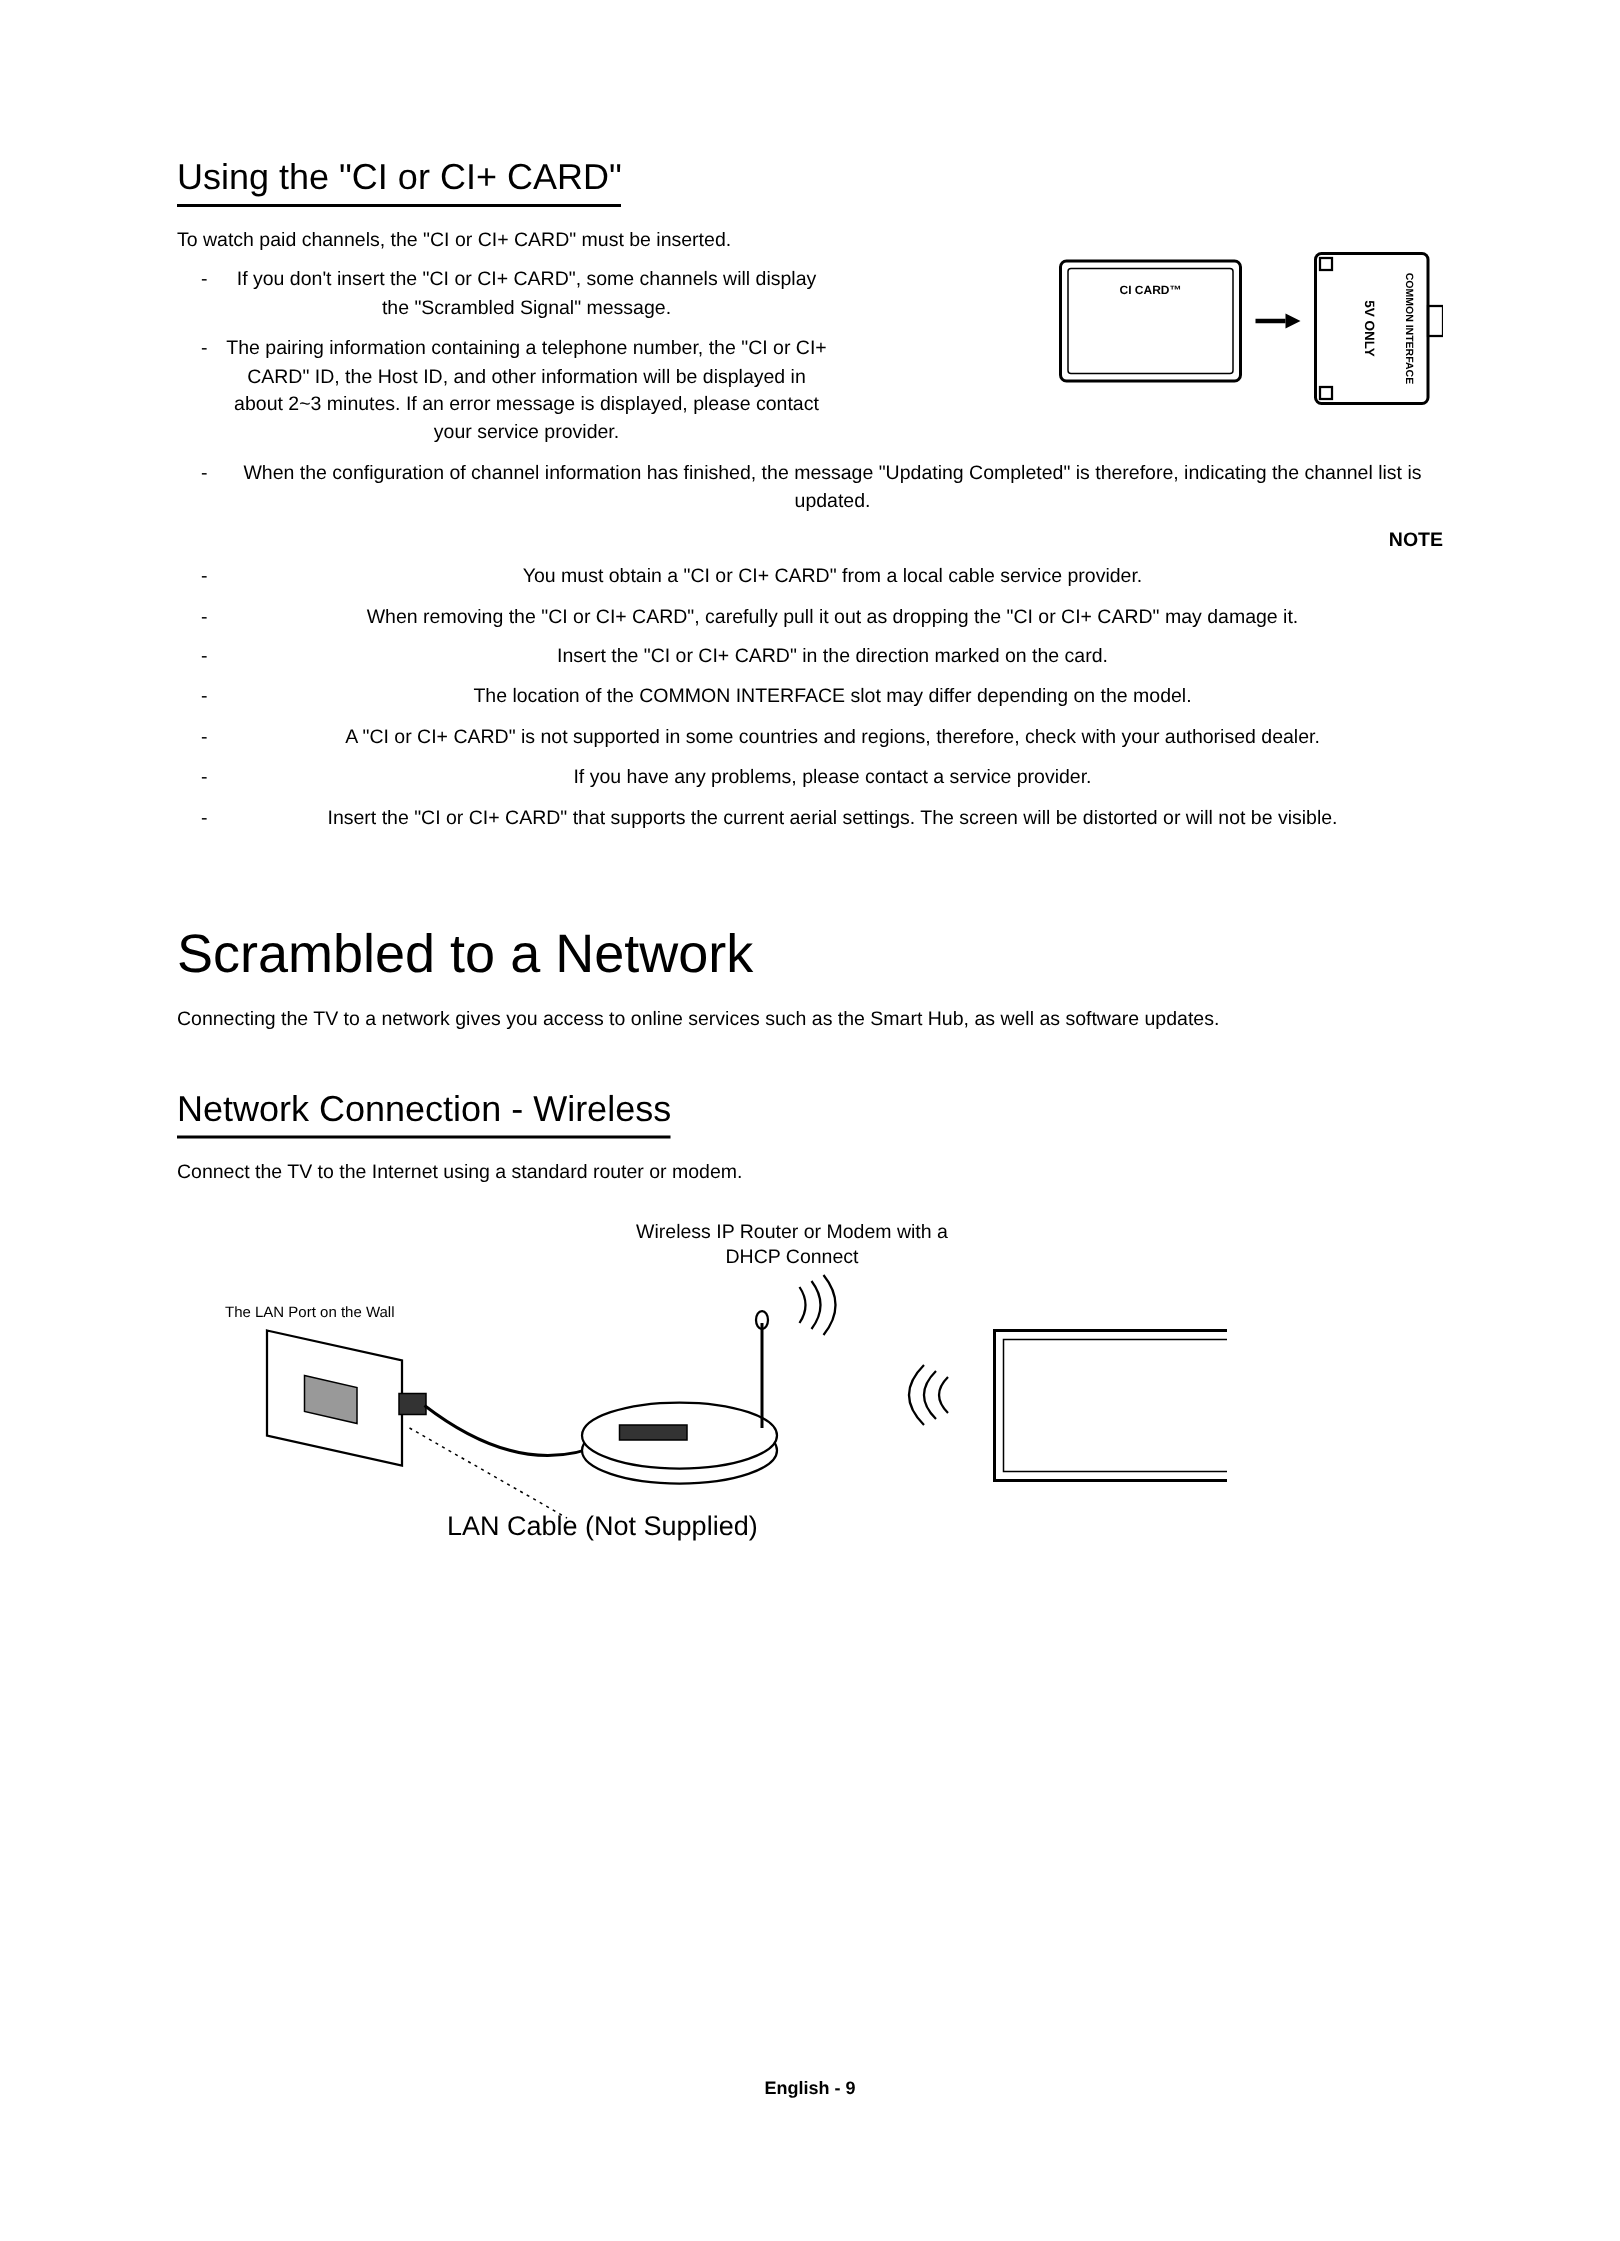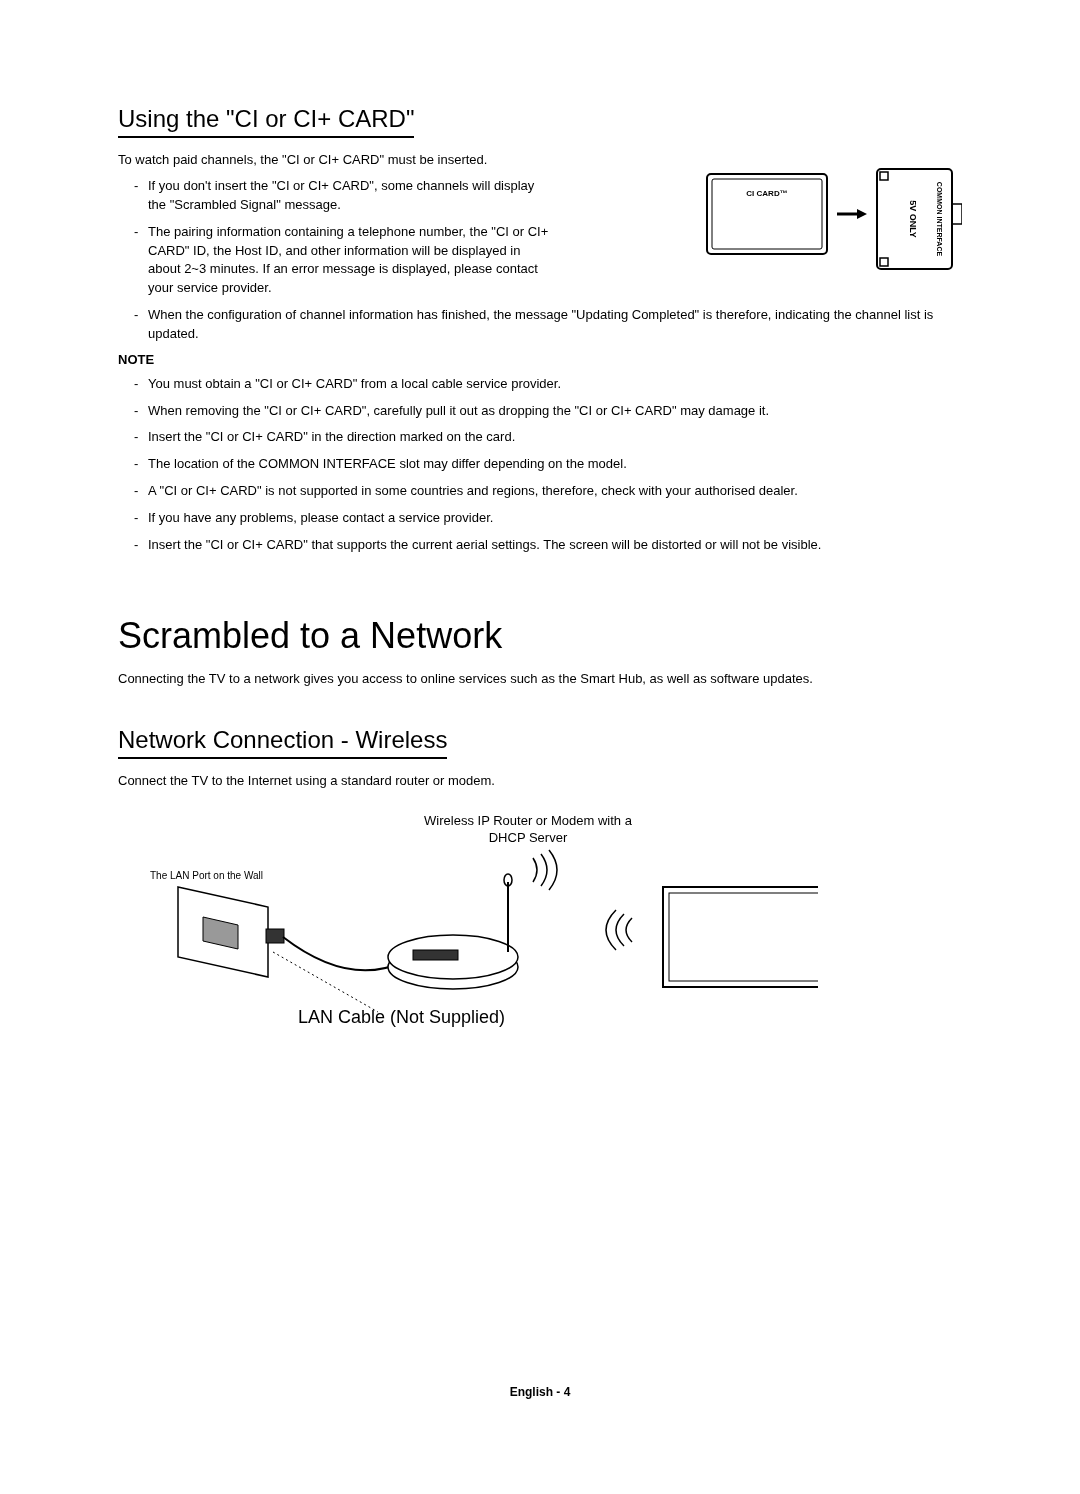--- a/index.html
+++ b/index.html
@@ -31,31 +31,33 @@
     .bullet-list {
       list-style: none;
       padding-left: 16px;
     }
     .bullet-list li {
       font-size: 13px;
       line-height: 1.45;
       margin-bottom: 8px;
       position: relative;
       padding-left: 14px;
+      text-align: center;
     }
     .bullet-list li::before {
       content: "-";
       position: absolute;
       left: 0;
     }
     .note-label {
       font-size: 13px;
       font-weight: bold;
       margin-top: 6px;
       margin-bottom: 8px;
+      text-align: right;
     }
     .top-block {
       display: flex;
       gap: 18px;
       align-items: flex-start;
     }
     .top-text {
       flex: 1;
     }
     .ci-card-diagram {
@@ -162,21 +164,21 @@
 </div>
 
 <h1 class="main-title">Scrambled to a Network</h1>
 <p class="intro-text">Connecting the TV to a network gives you access to online services such as the Smart Hub, as well as software updates.</p>
 
 <div style="margin-top:40px;">
   <h2 class="section-title">Network Connection - Wireless</h2>
   <p class="intro-text">Connect the TV to the Internet using a standard router or modem.</p>
 
   <div class="wireless-diagram">
-    <div class="label-router">Wireless IP Router or Modem with a DHCP Server</div>
+    <div class="label-router">Wireless IP Router or Modem with a DHCP Connect</div>
     <div class="label-lan-port">The LAN Port on the Wall</div>
     <div class="label-lan-cable">LAN Cable (Not Supplied)</div>
 
     <svg width="700" height="210" style="position:absolute;top:0;left:0;">
 
       <g transform="translate(60,75)">
         <polygon points="0,0 90,20 90,90 0,70" fill="#fff" stroke="#000" stroke-width="1.5"></polygon>
         <polygon points="25,30 60,38 60,62 25,54" fill="#999" stroke="#000" stroke-width="1"></polygon>
         <rect x="88" y="42" width="18" height="14" fill="#333" stroke="#000"></rect>
       </g>
@@ -205,13 +207,13 @@
         <path d="M16,-28 Q0,-12 16,4"></path>
         <path d="M8,-32 Q-12,-12 8,8"></path>
       </g>
 
       <rect x="545" y="75" width="170" height="100" fill="#fff" stroke="#000" stroke-width="2"></rect>
       <rect x="551" y="81" width="158" height="88" fill="#fff" stroke="#000" stroke-width="1"></rect>
     </svg>
   </div>
 </div>
 
-<div class="footer-page">English - 4</div>
+<div class="footer-page">English - 9</div>
 
 </body></html>

